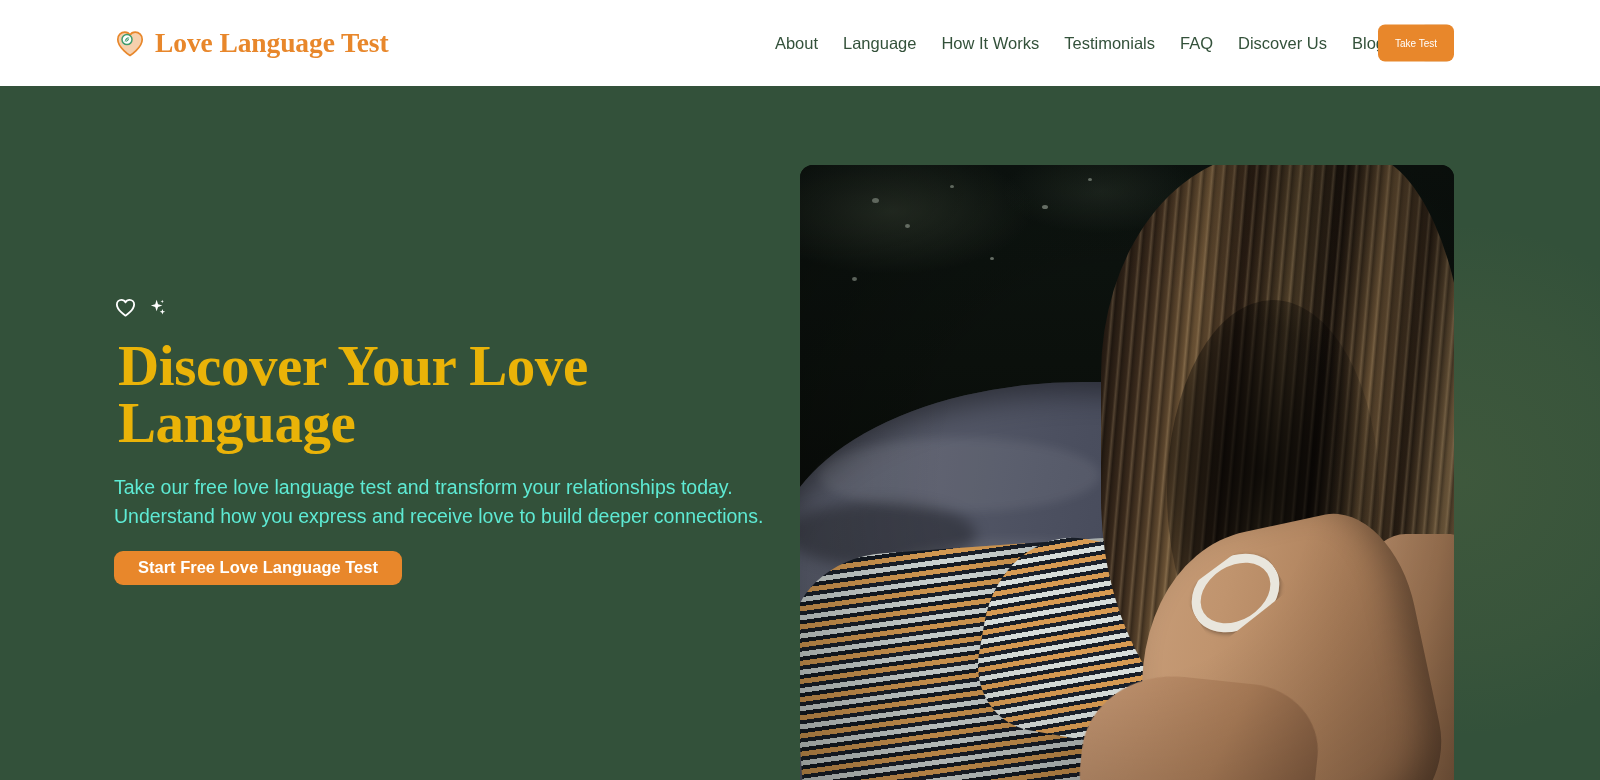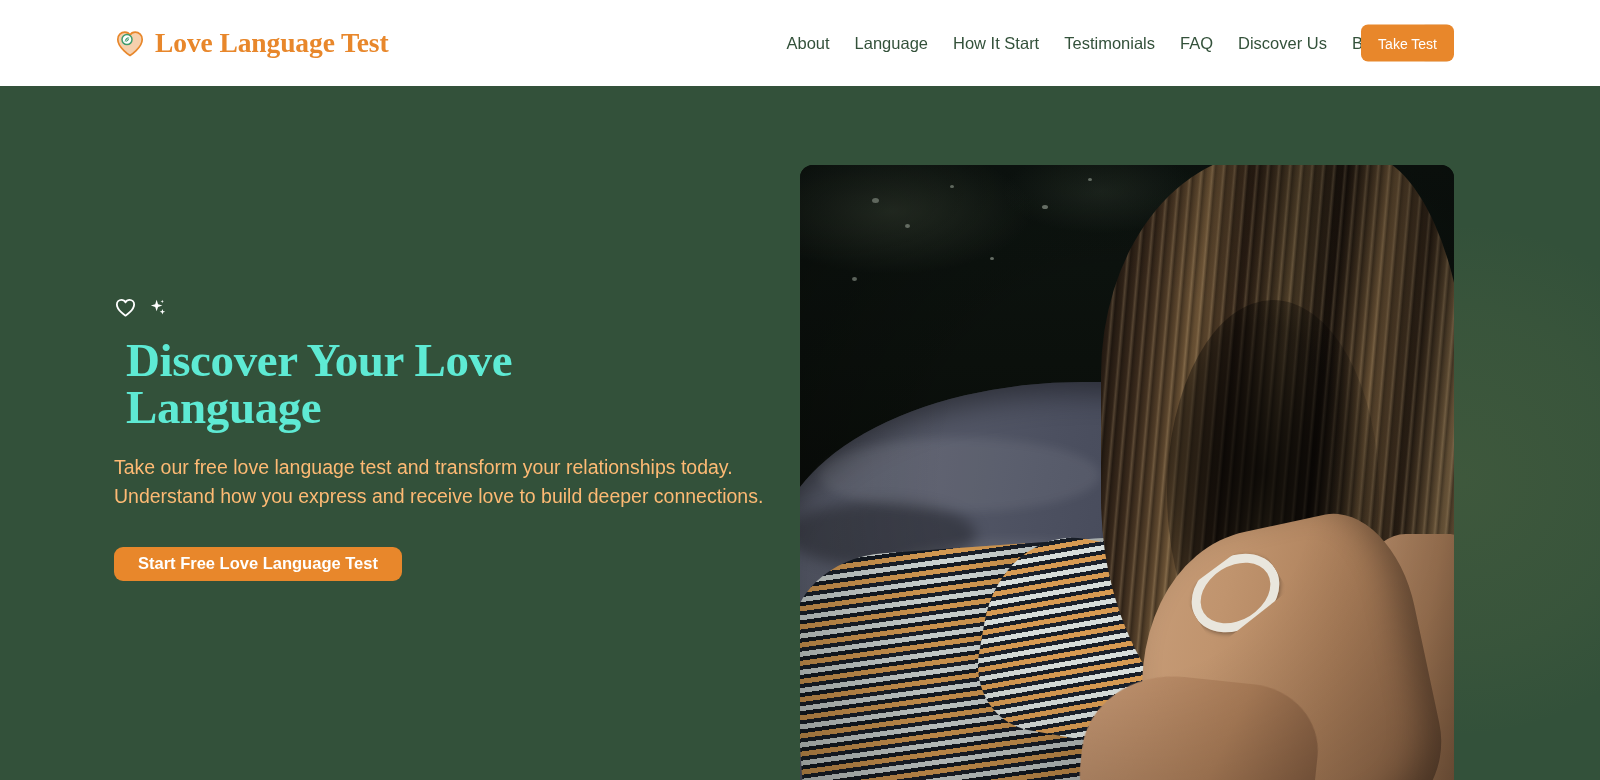--- a/index.html
+++ b/index.html
@@ -97,21 +97,21 @@
     right: 146px;
     top: 50%;
     transform: translateY(-50%);
     background: #e8872b;
     color: #ffffff;
     border: none;
     border-radius: 7px;
     height: 37px;
     padding: 0 17px;
     font-family: "Liberation Sans", sans-serif;
-    font-size: 14px;
+    font-size: 10px;
     font-weight: 400;
     cursor: pointer;
     white-space: nowrap;
     display: flex;
     align-items: center;
   }
 
   
   .hero {
     position: absolute;
@@ -144,35 +144,35 @@
     display: flex;
     align-items: center;
     gap: 10px;
     margin-bottom: 18px;
   }
 
   .hero-icons svg { display: block; }
 
   .hero-title {
     font-family: "Liberation Serif", serif;
-    font-size: 47px;
+    font-size: 57px;
     line-height: 1.0;
     font-weight: 700;
-    color: #5eead4;
+    color: #eab308;
     letter-spacing: -0.4px;
-    margin: 0 0 22px 12px;
+    margin: 0 0 22px 4px;
     max-width: 560px;
   }
 
   .hero-sub {
     font-size: 19.5px;
     line-height: 1.48;
-    color: #fdba74;
+    color: #5eead4;
     max-width: 655px;
-    margin: 0 0 36px 0;
+    margin: 0 0 20px 0;
     font-weight: 400;
   }
 
   .hero-cta {
     display: inline-flex;
     align-items: center;
     justify-content: center;
     background: #e8872b;
     color: #ffffff;
     border: none;
@@ -445,21 +445,21 @@
         <circle cx="13.0" cy="12.6" r="5.0" fill="#ffffff" stroke="#3e9c6d" stroke-width="1.5"></circle>
         <path d="M10.7 14.9 C10.7 12.1 12.6 10.2 15.3 10.3 C15.4 13.1 13.5 15.1 10.7 14.9 Z" fill="#3e9c6d"></path>
         <path d="M10.8 15.0 L15.2 10.4" stroke="#ffffff" stroke-width="0.8" stroke-linecap="round"></path>
       </svg>
       <span class="brand-text">Love Language Test</span>
     </a>
 
     <nav class="nav">
       <a class="nav-link" href="#">About</a>
       <a class="nav-link" href="#">Language</a>
-      <a class="nav-link" href="#">How It Start</a>
+      <a class="nav-link" href="#">How It Works</a>
       <a class="nav-link" href="#">Testimonials</a>
       <a class="nav-link" href="#">FAQ</a>
       <a class="nav-link" href="#">Discover Us</a>
       <a class="nav-link" href="#">Blog</a>
 
       <button class="lang-btn">
         <svg width="19" height="19" viewBox="0 0 24 24" fill="none" stroke="#1d2b22" stroke-width="1.9">
           <circle cx="12" cy="12" r="9"></circle>
           <path d="M3 12h18"></path>
           <path d="M12 3c2.6 2.6 2.6 15.4 0 18 -2.6 -2.6 -2.6 -15.4 0 -18Z"></path>

